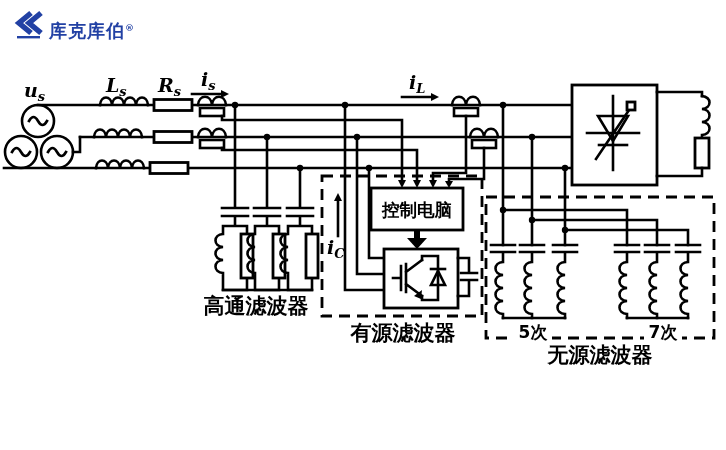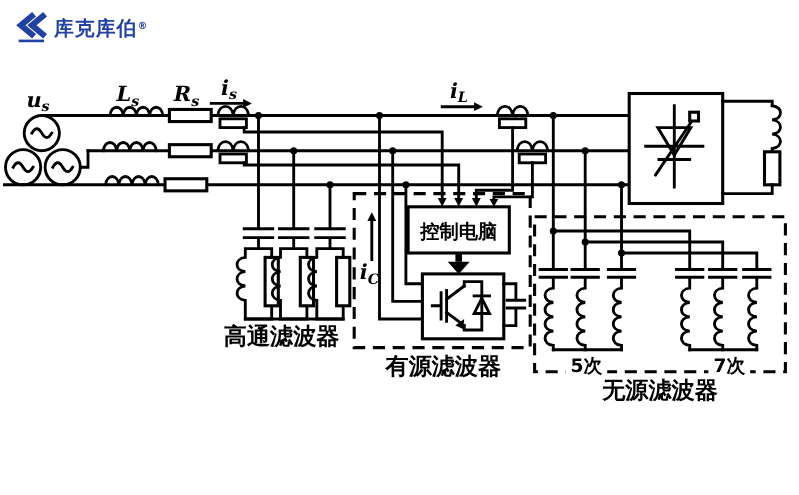--- a/index.html
+++ b/index.html
@@ -1,19 +1,19 @@
 <!DOCTYPE html>
 <html><head>
 <meta charset="utf-8">
 <style>
   html,body{margin:0;padding:0;background:#fff;}
   .stage{position:relative;width:726px;height:450px;background:#ffffff;overflow:hidden;
          font-family:"Liberation Sans",sans-serif;}
   
-  .logo{position:absolute;top:10px;left:12px;display:flex;align-items:center;gap:5px;}
+  .logo{position:absolute;top:10px;left:12px;display:flex;align-items:flex-end;gap:5px;}
   .brand{color:#2241a4;font-weight:bold;font-size:18px;letter-spacing:1px;
          font-family:"DejaVu Sans","Liberation Sans",sans-serif;line-height:1;padding-top:3px;}
   .brand sup{font-size:9px;vertical-align:6px;}
   
   .w{fill:none;stroke:#000;stroke-width:2.6;stroke-linecap:square;}
   .fw{fill:#fff;stroke:#000;stroke-width:2.8;}
   .dash{fill:none;stroke:#000;stroke-width:2.8;stroke-dasharray:11 7;}
   .dot{fill:#000;stroke:none;}
   .ah{fill:#000;stroke:none;}
   .lbl{font-family:"DejaVu Serif","Liberation Serif",serif;font-style:italic;font-weight:bold;

